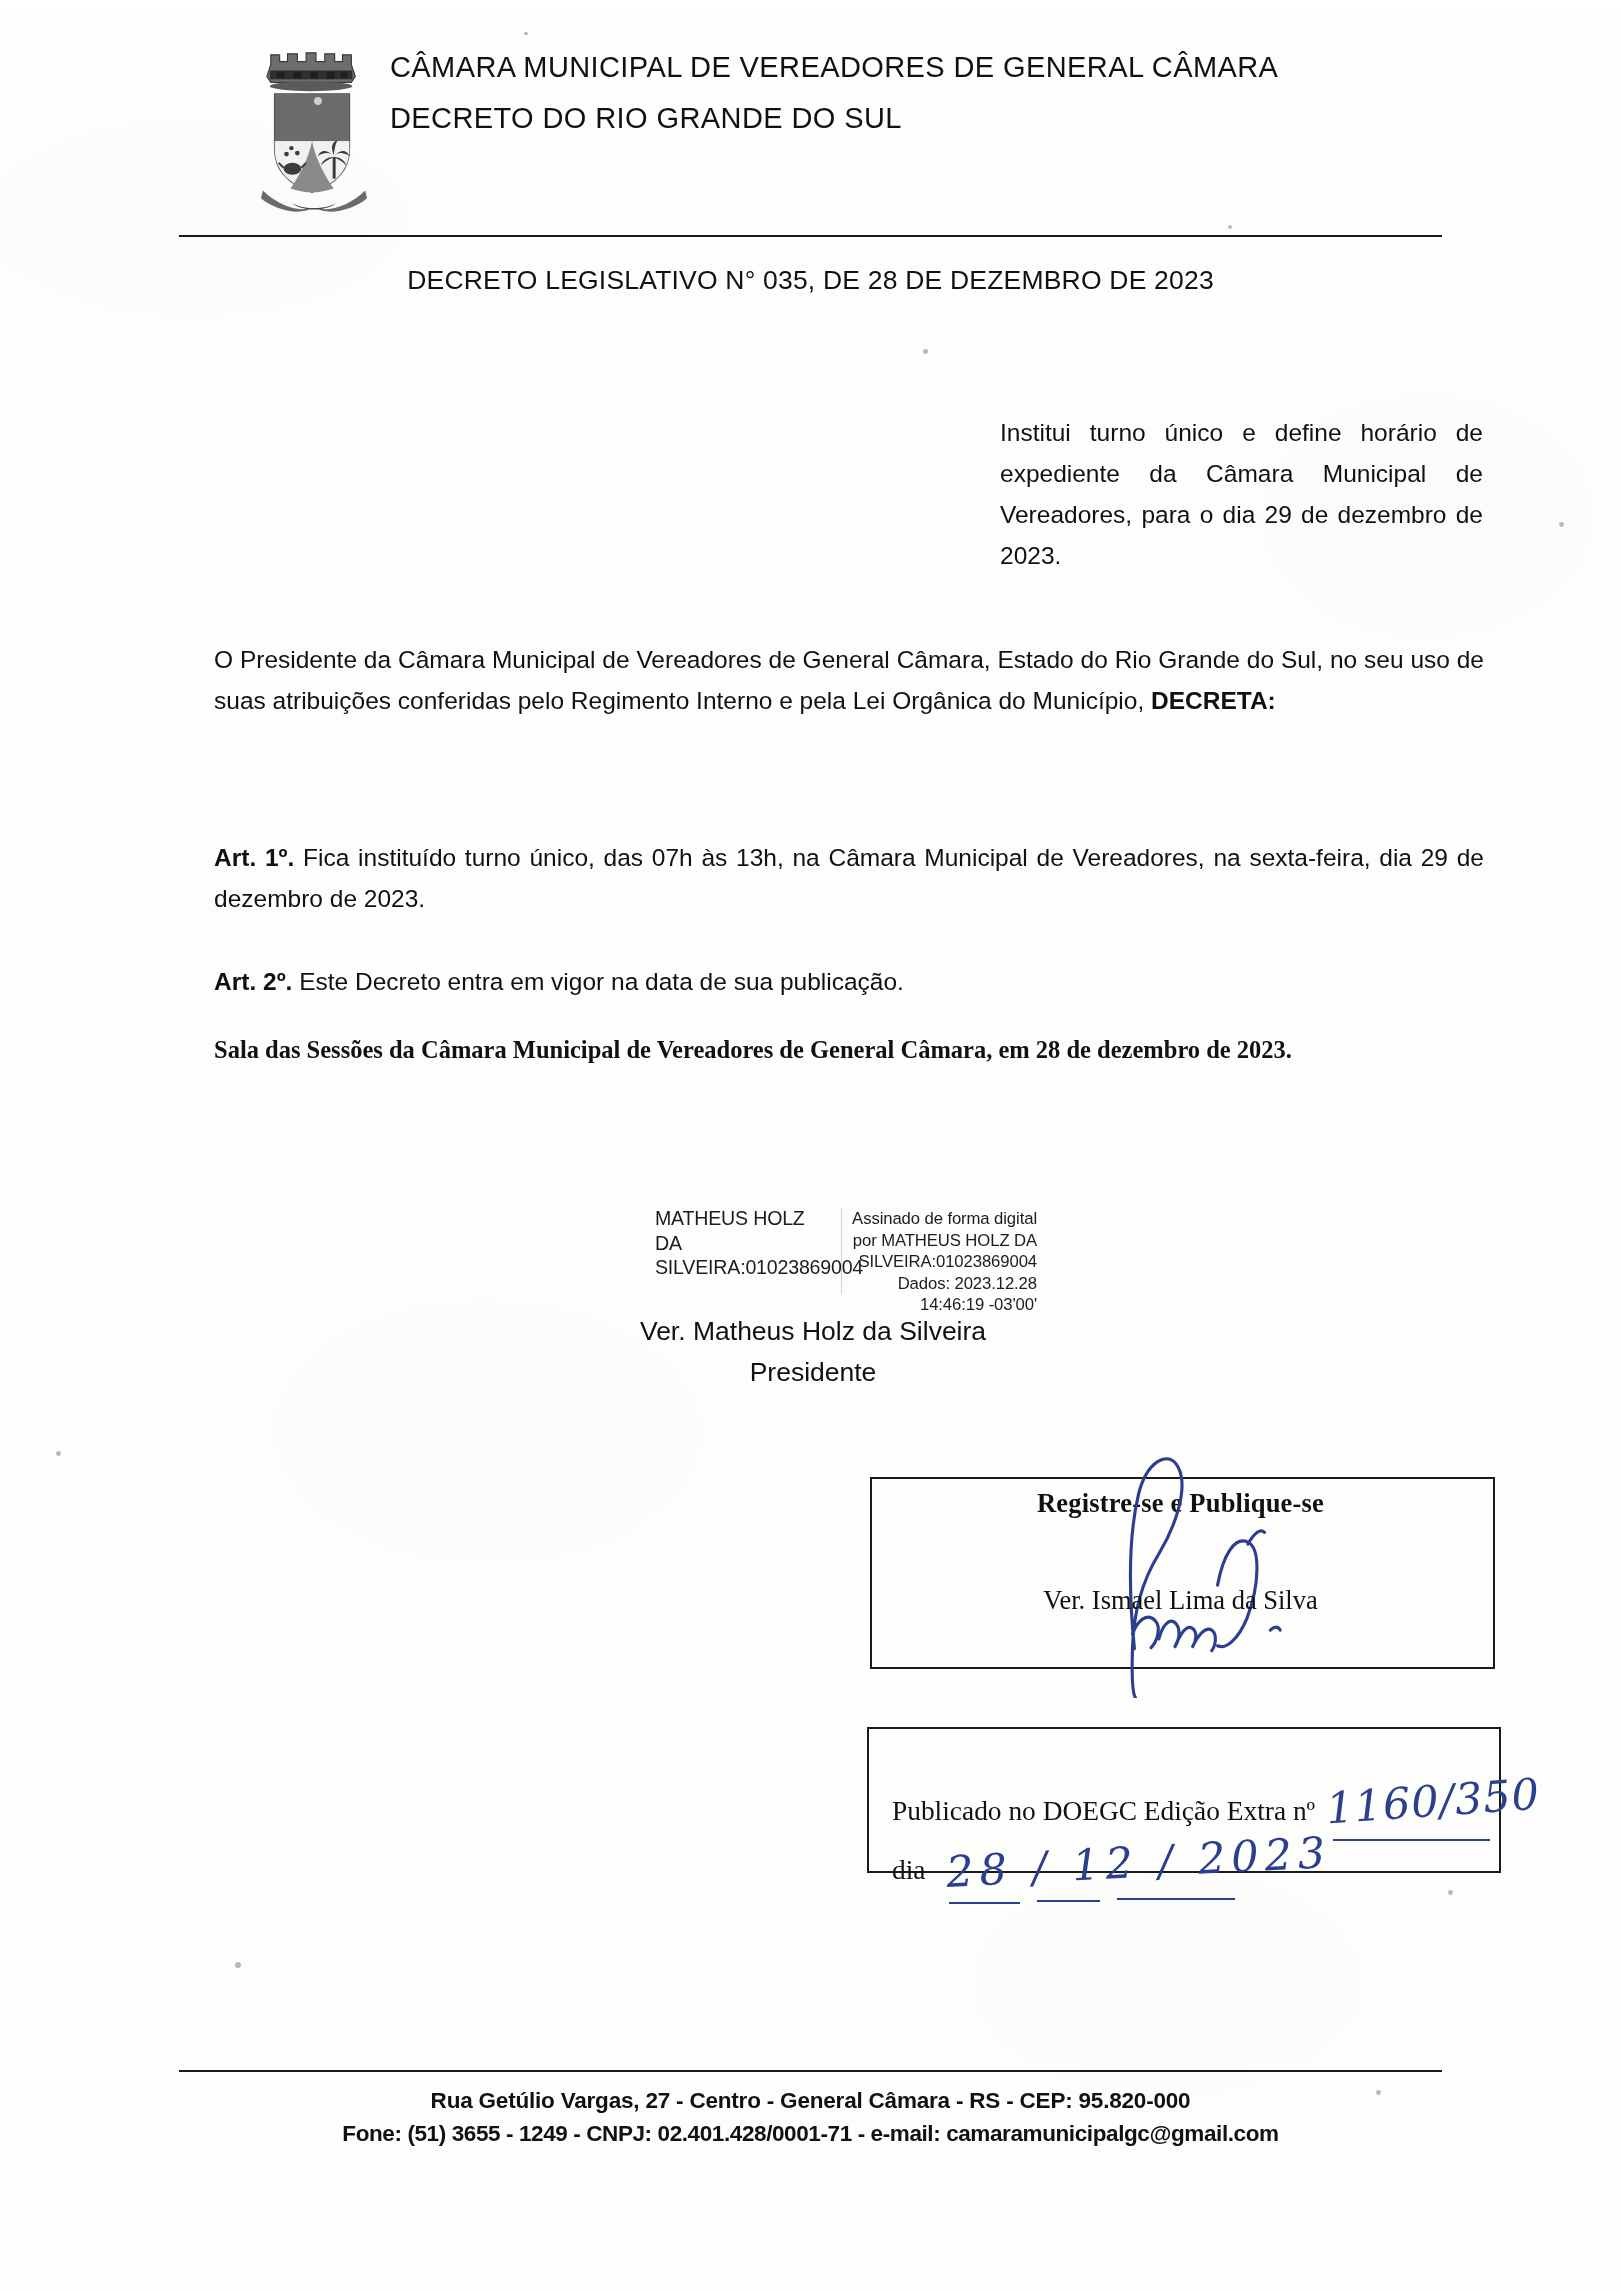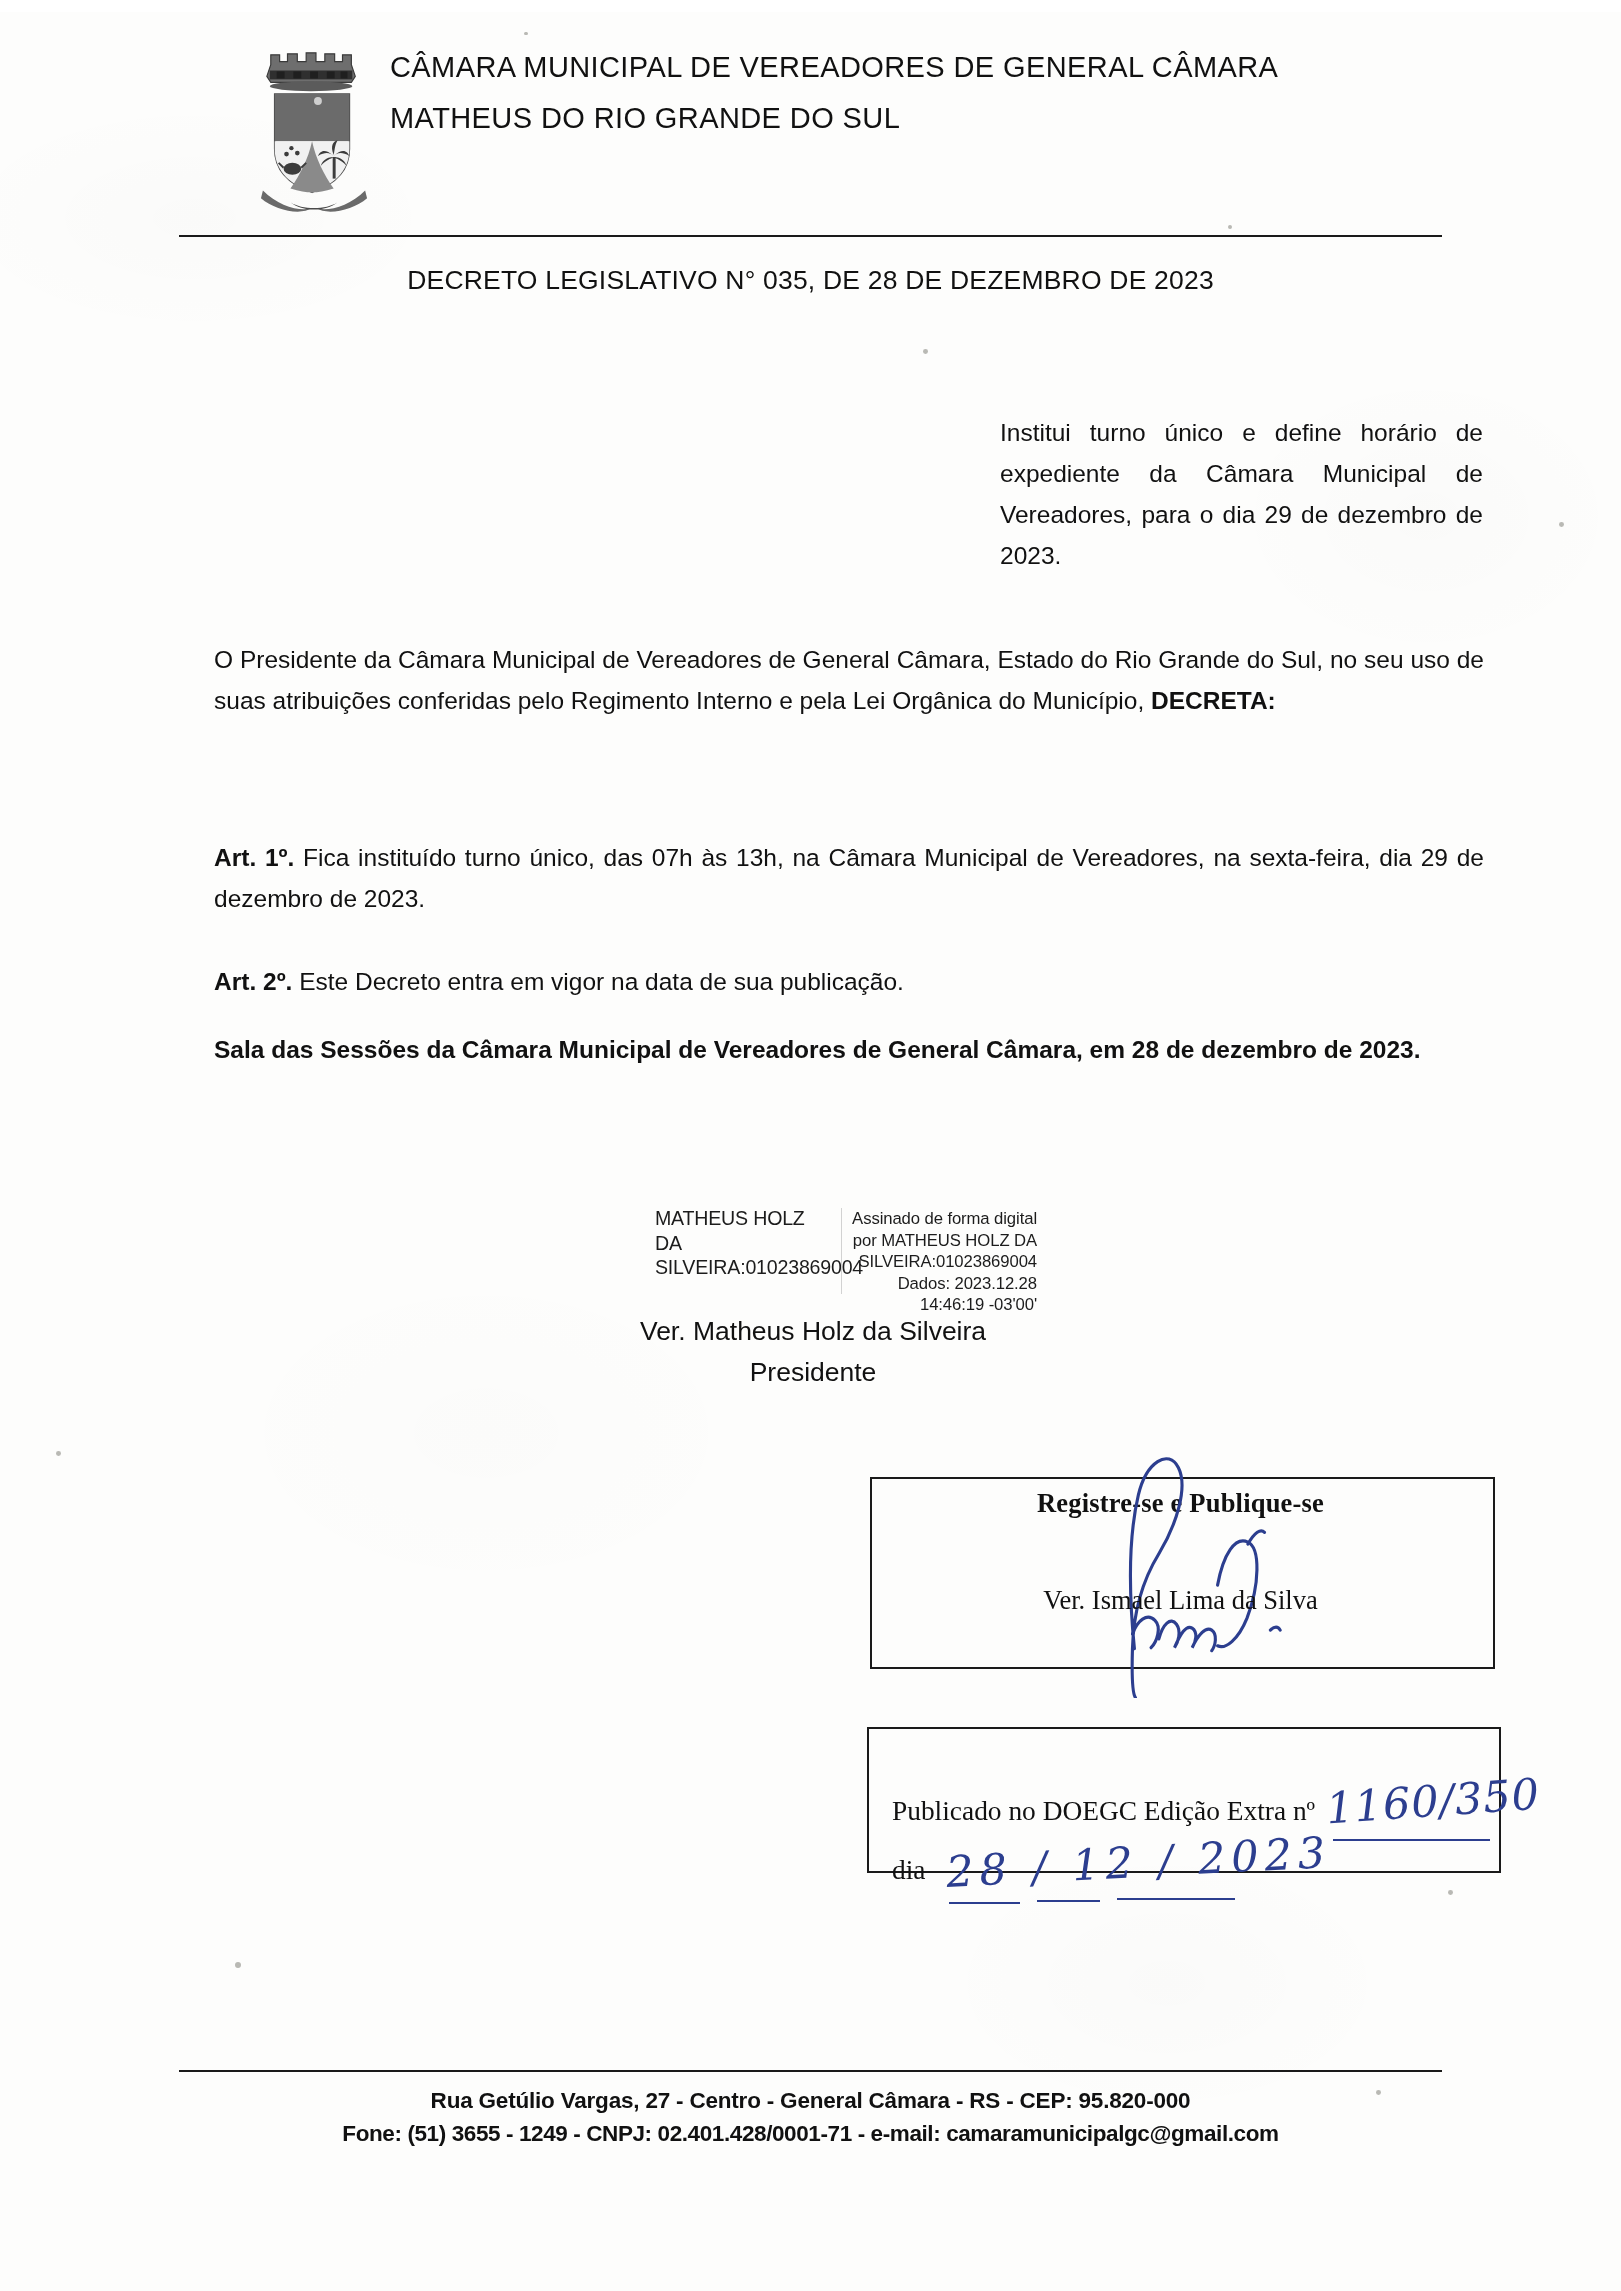--- a/index.html
+++ b/index.html
@@ -114,21 +114,21 @@
     width: 1270px;
     font-size: 24.5px;
     line-height: 41px;
     color: #111;
     text-align: justify;
     text-align-last: left;
   }
   .preamble { top: 627px; }
   .art1 { top: 825px; }
   .art2 { top: 949px; }
-  .sala { top: 1017px; font-weight: bold; }
+  .sala { top: 1017px; font-weight: bold; font-family: Liberation Serif, serif; }
 
   b, .bold { font-weight: bold; }
 
   
   .digisig {
     position: absolute;
     left: 655px;
     top: 1194px;
     width: 382px;
     height: 106px;
@@ -363,21 +363,21 @@
         <path d="M78 116 C86 116 90 121 91 125 C86 119 81 118 78 116 Z"></path>
       </g>
 
       <path d="M6 150 C22 166 44 172 56 168 C44 176 18 170 4 158 Z" fill="#6a6a6a"></path>
       <path d="M110 150 C94 166 72 172 60 168 C72 176 98 170 112 158 Z" fill="#6a6a6a"></path>
       <path d="M34 162 C46 170 70 170 82 162 C70 172 46 172 34 162 Z" fill="#4b4b4b"></path>
     </svg>
 
     <div class="header-lines">
       <div class="header-line1">CÂMARA MUNICIPAL DE VEREADORES DE GENERAL CÂMARA</div>
-      <div class="header-line2">MATHEUS DO RIO GRANDE DO SUL</div>
+      <div class="header-line2">DECRETO DO RIO GRANDE DO SUL</div>
     </div>
   </div>
 
   <div class="rule-top"></div>
 
   <div class="decree-title">DECRETO LEGISLATIVO N° 035, DE 28 DE DEZEMBRO DE 2023</div>
 
   <div class="ementa">Institui turno único e define horário de expediente da Câmara Municipal de Vereadores, para o dia 29 de dezembro de 2023.</div>
 
   <div class="body-block preamble">

